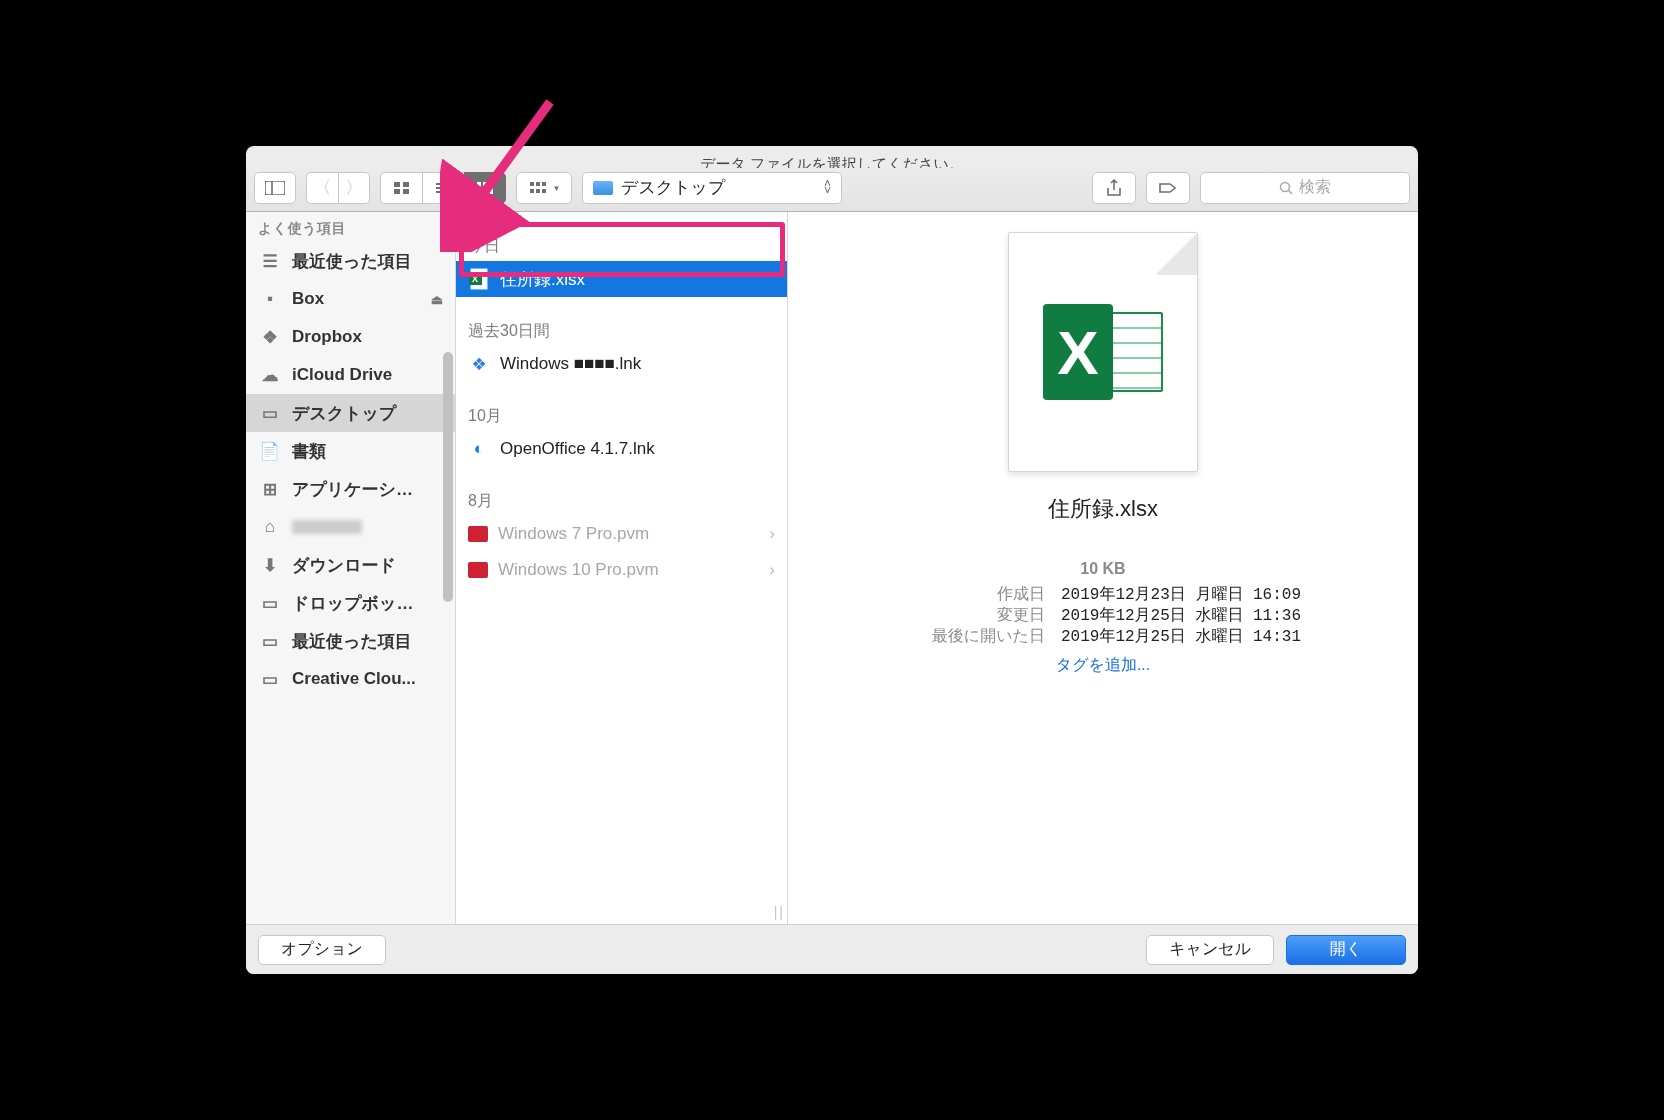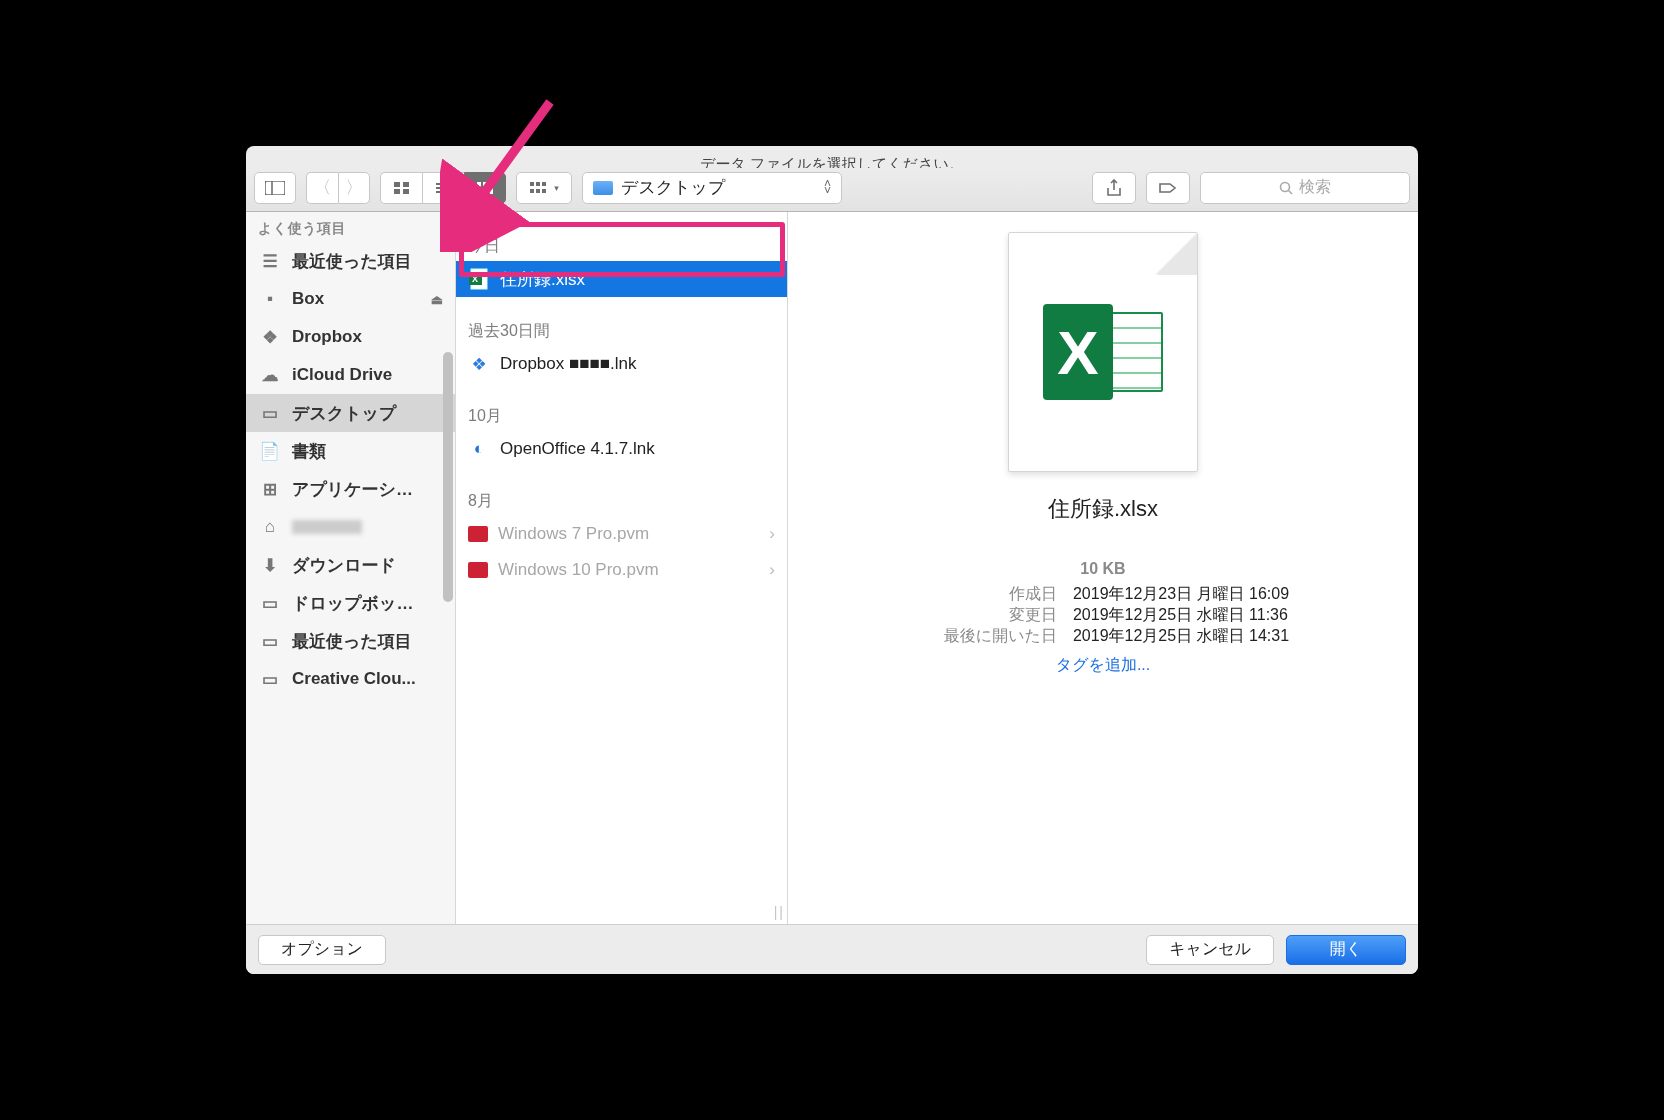--- a/index.html
+++ b/index.html
@@ -164,21 +164,21 @@
     background:repeating-linear-gradient(#fff,#fff 13px,#86cfa2 13px,#86cfa2 15px);
     border:2px solid #1a8c4a; border-radius:2px;
   }
   .excel-x{
     position:absolute; left:0; top:2px; width:70px; height:96px; background:#107c41; border-radius:4px;
     color:#fff; font-weight:700; font-size:62px; display:flex; align-items:center; justify-content:center;
   }
   .pv-name{ margin-top:22px; font-size:22px; color:#222;}
   .pv-size{ margin-top:36px; color:#8a8a8a; font-size:16px;font-weight:bold;}
   .pv-meta{ margin-top:6px; font-size:16px;}
-  .pv-meta div{ display:flex; gap:16px;}
+  .pv-meta div{ display:flex; gap:16px;font-family:Liberation Mono, monospace;}
   .pv-meta .lab{ width:140px; text-align:right; color:#8a8a8a;}
   .pv-tags{ margin-top:8px; color:#1b6fe0; font-size:16px;}
 
   .footer{
     height:50px; border-top:1px solid #cfcfcf; background:#ececec;
     display:flex; align-items:center; padding:0 12px; gap:12px;
   }
   .pill{
     height:30px; padding:0 22px; border:1px solid #c7c7c7; border-radius:5px; background:#fff;
     display:inline-flex; align-items:center; justify-content:center; font-size:16px; min-width:120px;text-align:right;
@@ -341,21 +341,21 @@
               <rect x="0" y="5" width="13" height="12" fill="#107c41"></rect>
               <text x="3" y="14" fill="#fff" font-size="9" font-weight="700">X</text>
             </svg>
         </span>
         <span>住所録.xlsx</span>
       </div>
 
       <div class="fl-section">過去30日間</div>
       <div class="fl-item">
         <span class="fl-ico" style="color:#2b7de3">❖</span>
-        <span>Dropbox ■■■■.lnk</span>
+        <span>Windows ■■■■.lnk</span>
       </div>
 
       <div class="fl-section">10月</div>
       <div class="fl-item">
         <span class="fl-ico" style="color:#1f7ad4">◐</span>
         <span>OpenOffice 4.1.7.lnk</span>
       </div>
 
       <div class="fl-section">8月</div>
       <div class="fl-item dim">

